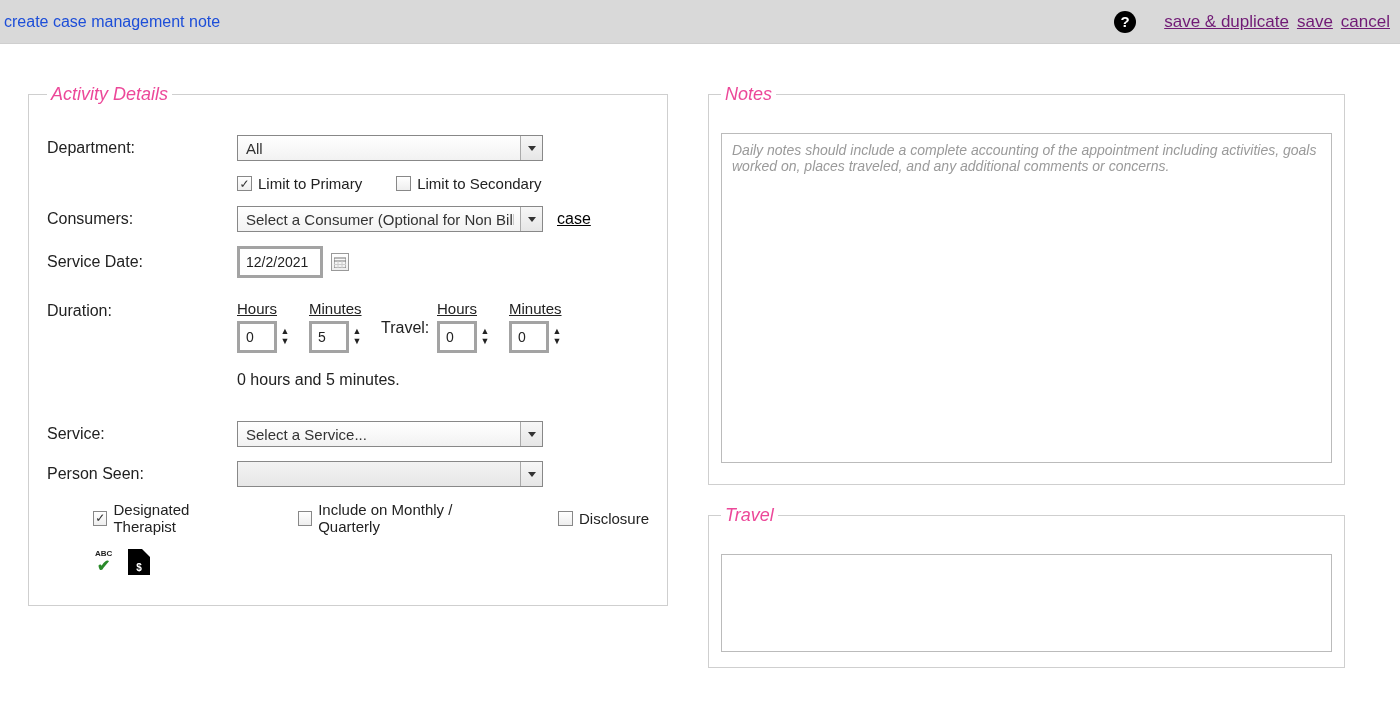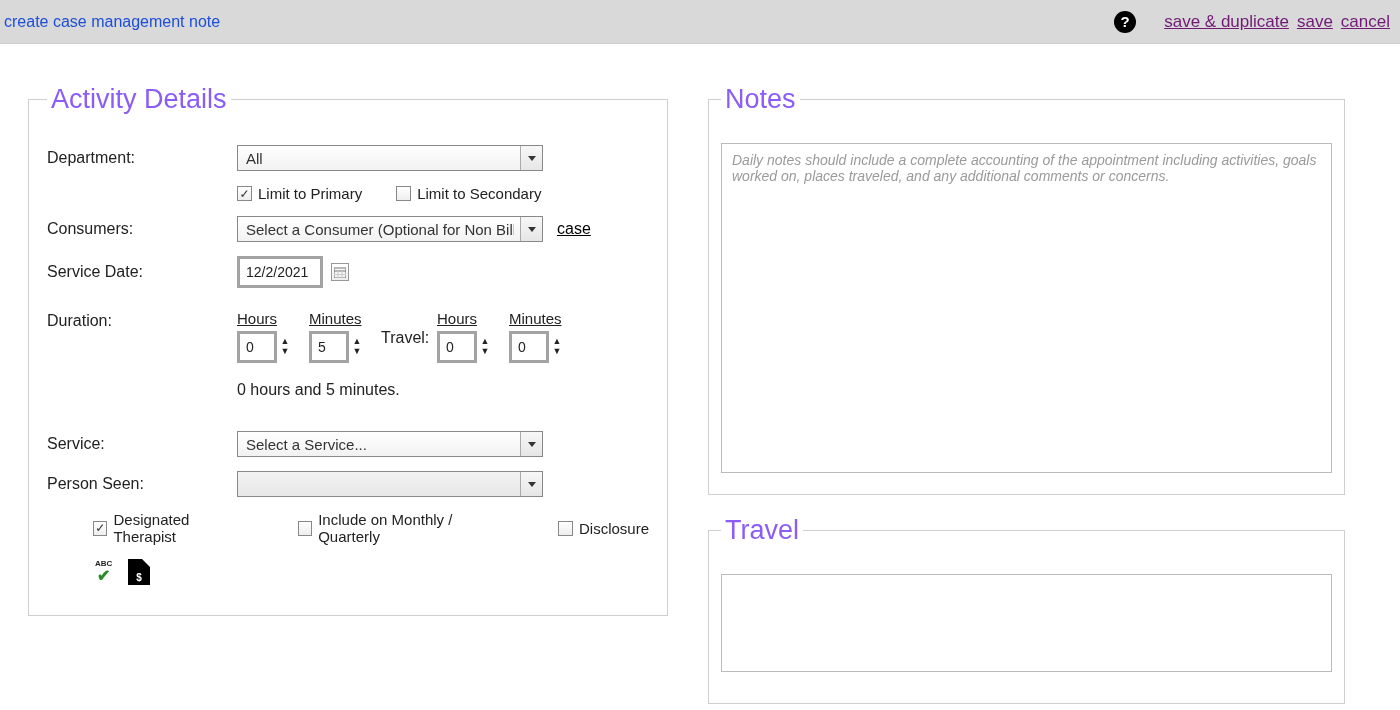--- a/index.html
+++ b/index.html
@@ -54,23 +54,24 @@
   .left-col { width: 640px; }
   .right-col { flex: 1; }
 
   fieldset.group {
     border: 1px solid #cfcfcf;
     padding: 30px 18px 30px 18px;
     margin: 0 0 20px 0;
     position: relative;
   }
   fieldset.group > legend {
-    font-size: 27px;
+    font-size: 18px;
     padding: 0 4px;
-    color: #8b5cf6;
+    color: #ec4899;
+    font-style: italic;
   }
 
   .form-row {
     display: flex;
     align-items: center;
     margin-bottom: 14px;
   }
   .form-row.tall { margin-bottom: 22px; }
   .form-label {
     width: 190px;
@@ -424,18 +425,18 @@
       </div>
     </fieldset>
   </div>
 
   <div class="right-col">
     <fieldset class="group" style="padding:28px 12px 18px 12px;">
       <legend>Notes</legend>
       <textarea class="notes-textarea" placeholder="Daily notes should include a complete accounting of the appointment including activities, goals worked on, places traveled, and any additional comments or concerns." style=""></textarea>
     </fieldset>
 
-    <fieldset class="group" style="padding:28px 12px 28px 12px;">
+    <fieldset class="group" style="padding:28px 12px 12px 12px;">
       <legend>Travel</legend>
       <textarea class="travel-textarea" style=""></textarea>
     </fieldset>
   </div>
 </div>
 
 </body></html>

